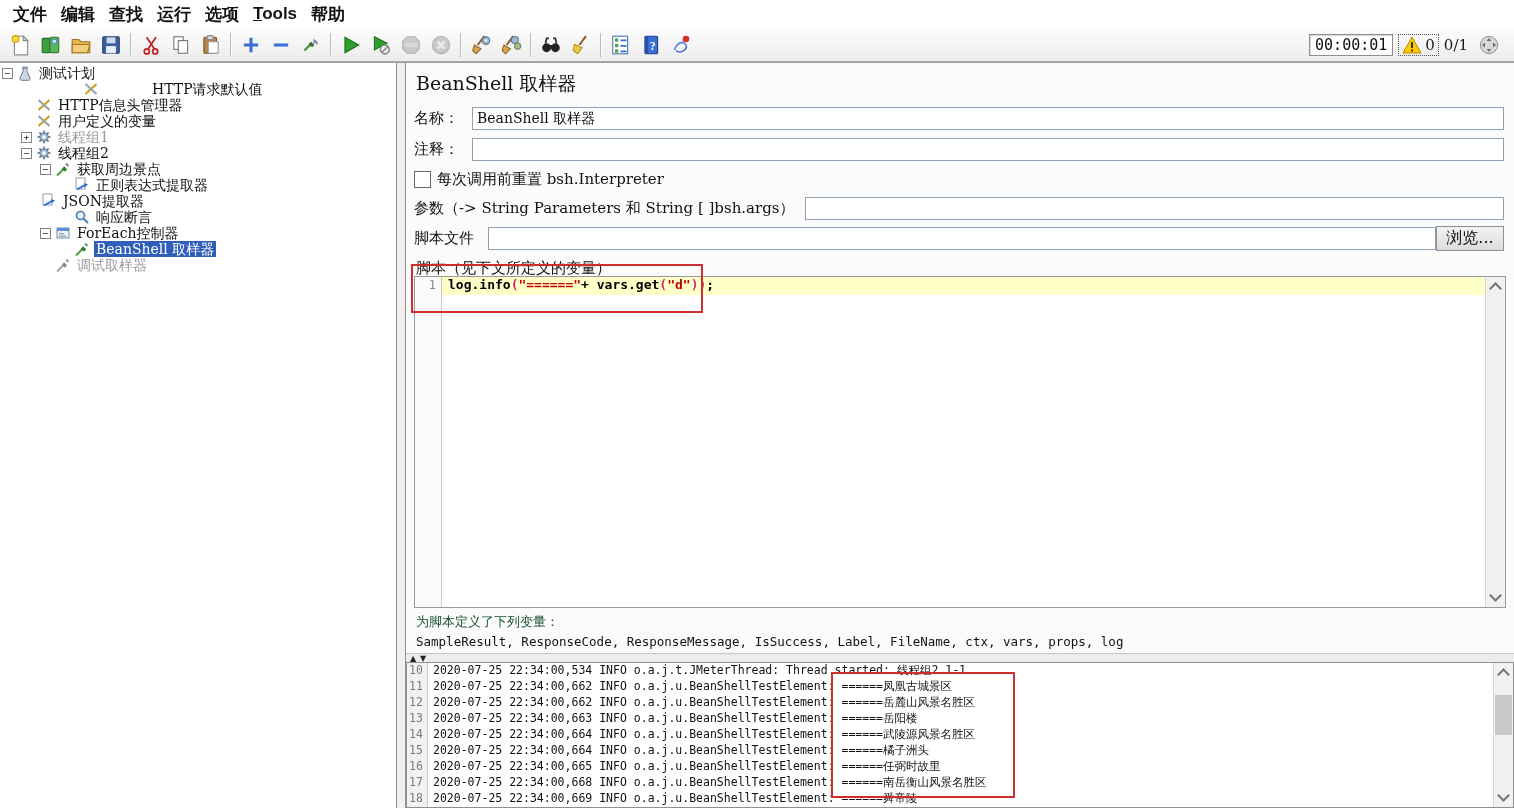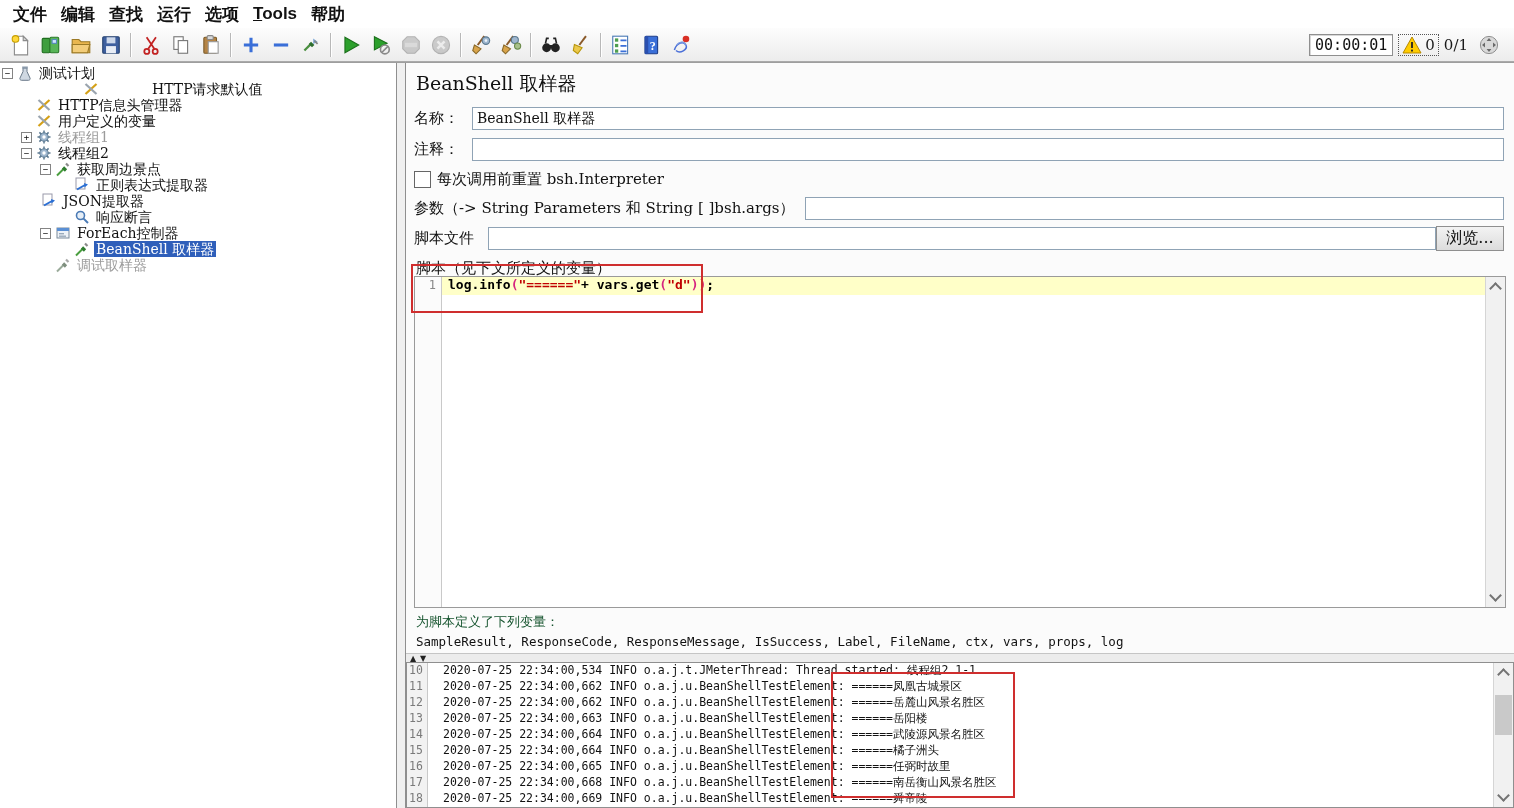--- a/index.html
+++ b/index.html
@@ -69,21 +69,21 @@
   .chev.down{bottom:7px;transform:rotate(225deg);}
   .sb-thumb{position:absolute;left:1px;right:1px;background:#c9c9c9;}
   
   .vars-intro{position:absolute;top:550px;left:10px;font-size:13px;color:#14532d;font-family:"DejaVu Sans","Liberation Sans",sans-serif;}
   .vars-list{position:absolute;top:571px;left:10px;font:12.5px "DejaVu Sans Mono","Liberation Mono",monospace;color:#111;}
   
   .h-splitter{position:absolute;top:590px;left:0;right:0;height:9px;background:#ececec;border-top:1px solid #c5c5c5;}
   .h-splitter .tri{position:absolute;top:0;font-size:8px;line-height:9px;color:#222;}
   .tri.up{left:4px;} .tri.down{left:14px;}
   .log-panel{position:absolute;top:599px;left:0;right:0;bottom:0;background:#fff;border:1px solid #8f8f8f;overflow:hidden;}
-  .log-row{height:16px;line-height:16px;white-space:pre;display:flex;gap:10px;}
+  .log-row{height:16px;line-height:16px;white-space:pre;display:flex;}
   .log-num{flex:none;width:18px;padding-left:2px;color:#7a7a7a;background:#f2f2f2;border-right:1px solid #c9c9c9;
            font:11.5px "DejaVu Sans Mono","Liberation Mono",monospace;}
   .log-text{padding-left:5px;color:#111;font:11.5px "DejaVu Sans Mono","Liberation Mono",monospace;}
   .log-scroll{position:absolute;right:0;top:0;bottom:0;width:19px;background:#f1f1f1;border-left:1px solid #d5d5d5;}
   
   .annot{position:absolute;border:2px solid #cf2e2e;background:transparent;pointer-events:none;}
   .annot-1{left:411px;top:264px;width:288px;height:45px;}
   .annot-2{left:831px;top:672px;width:180px;height:122px;}
 </style>
 </head>

